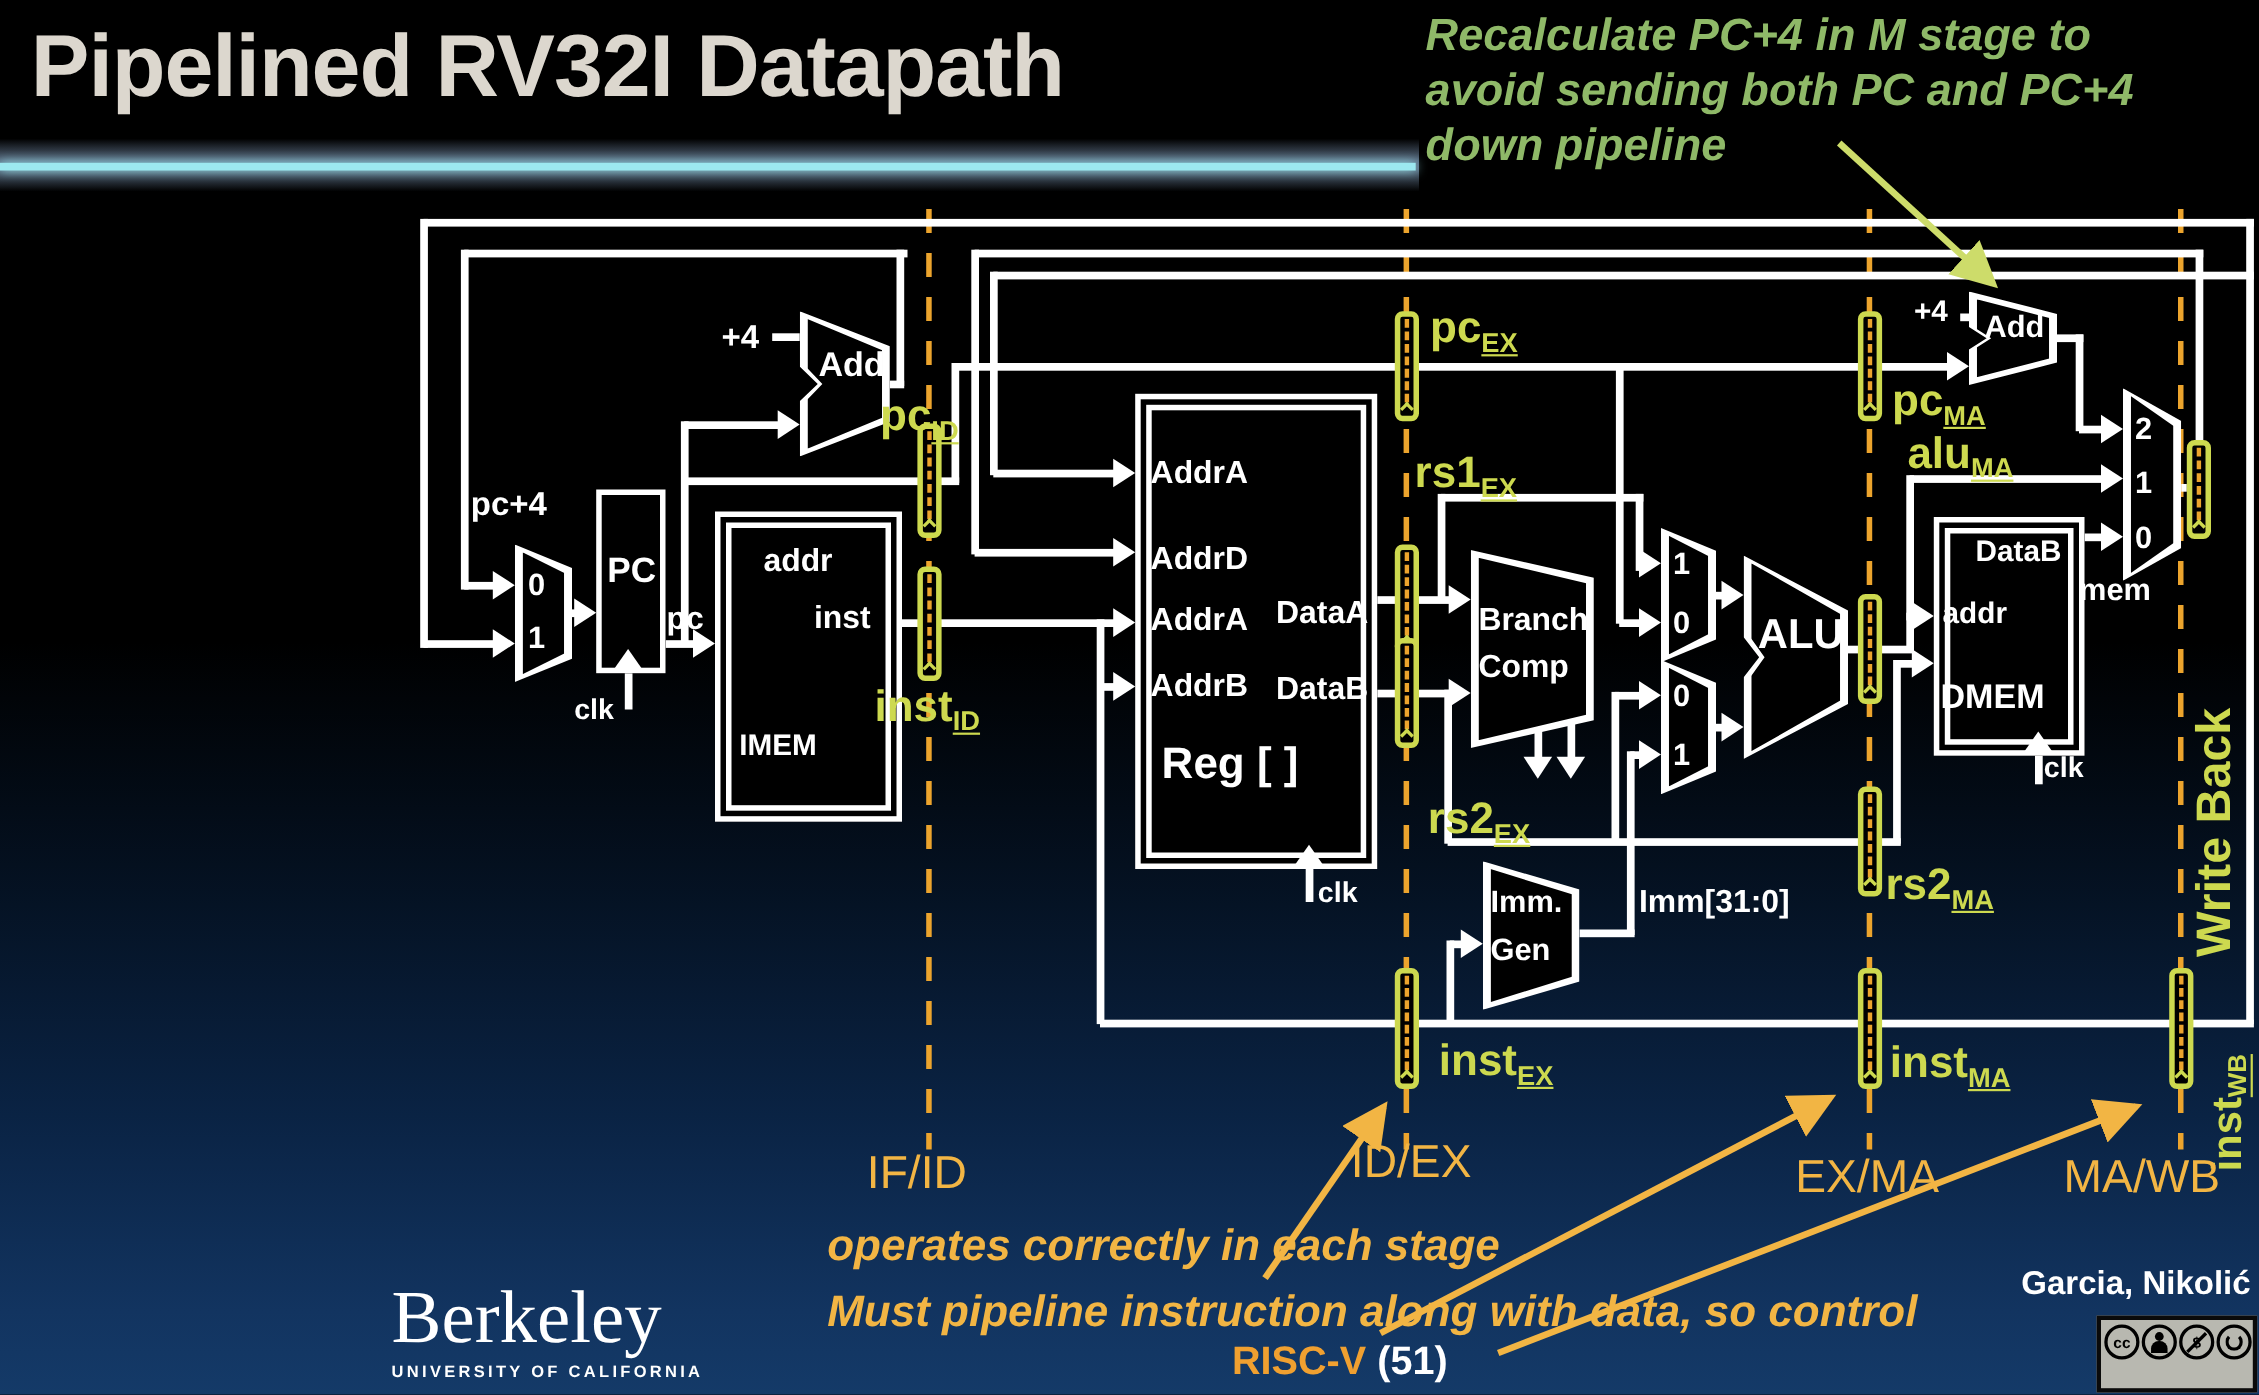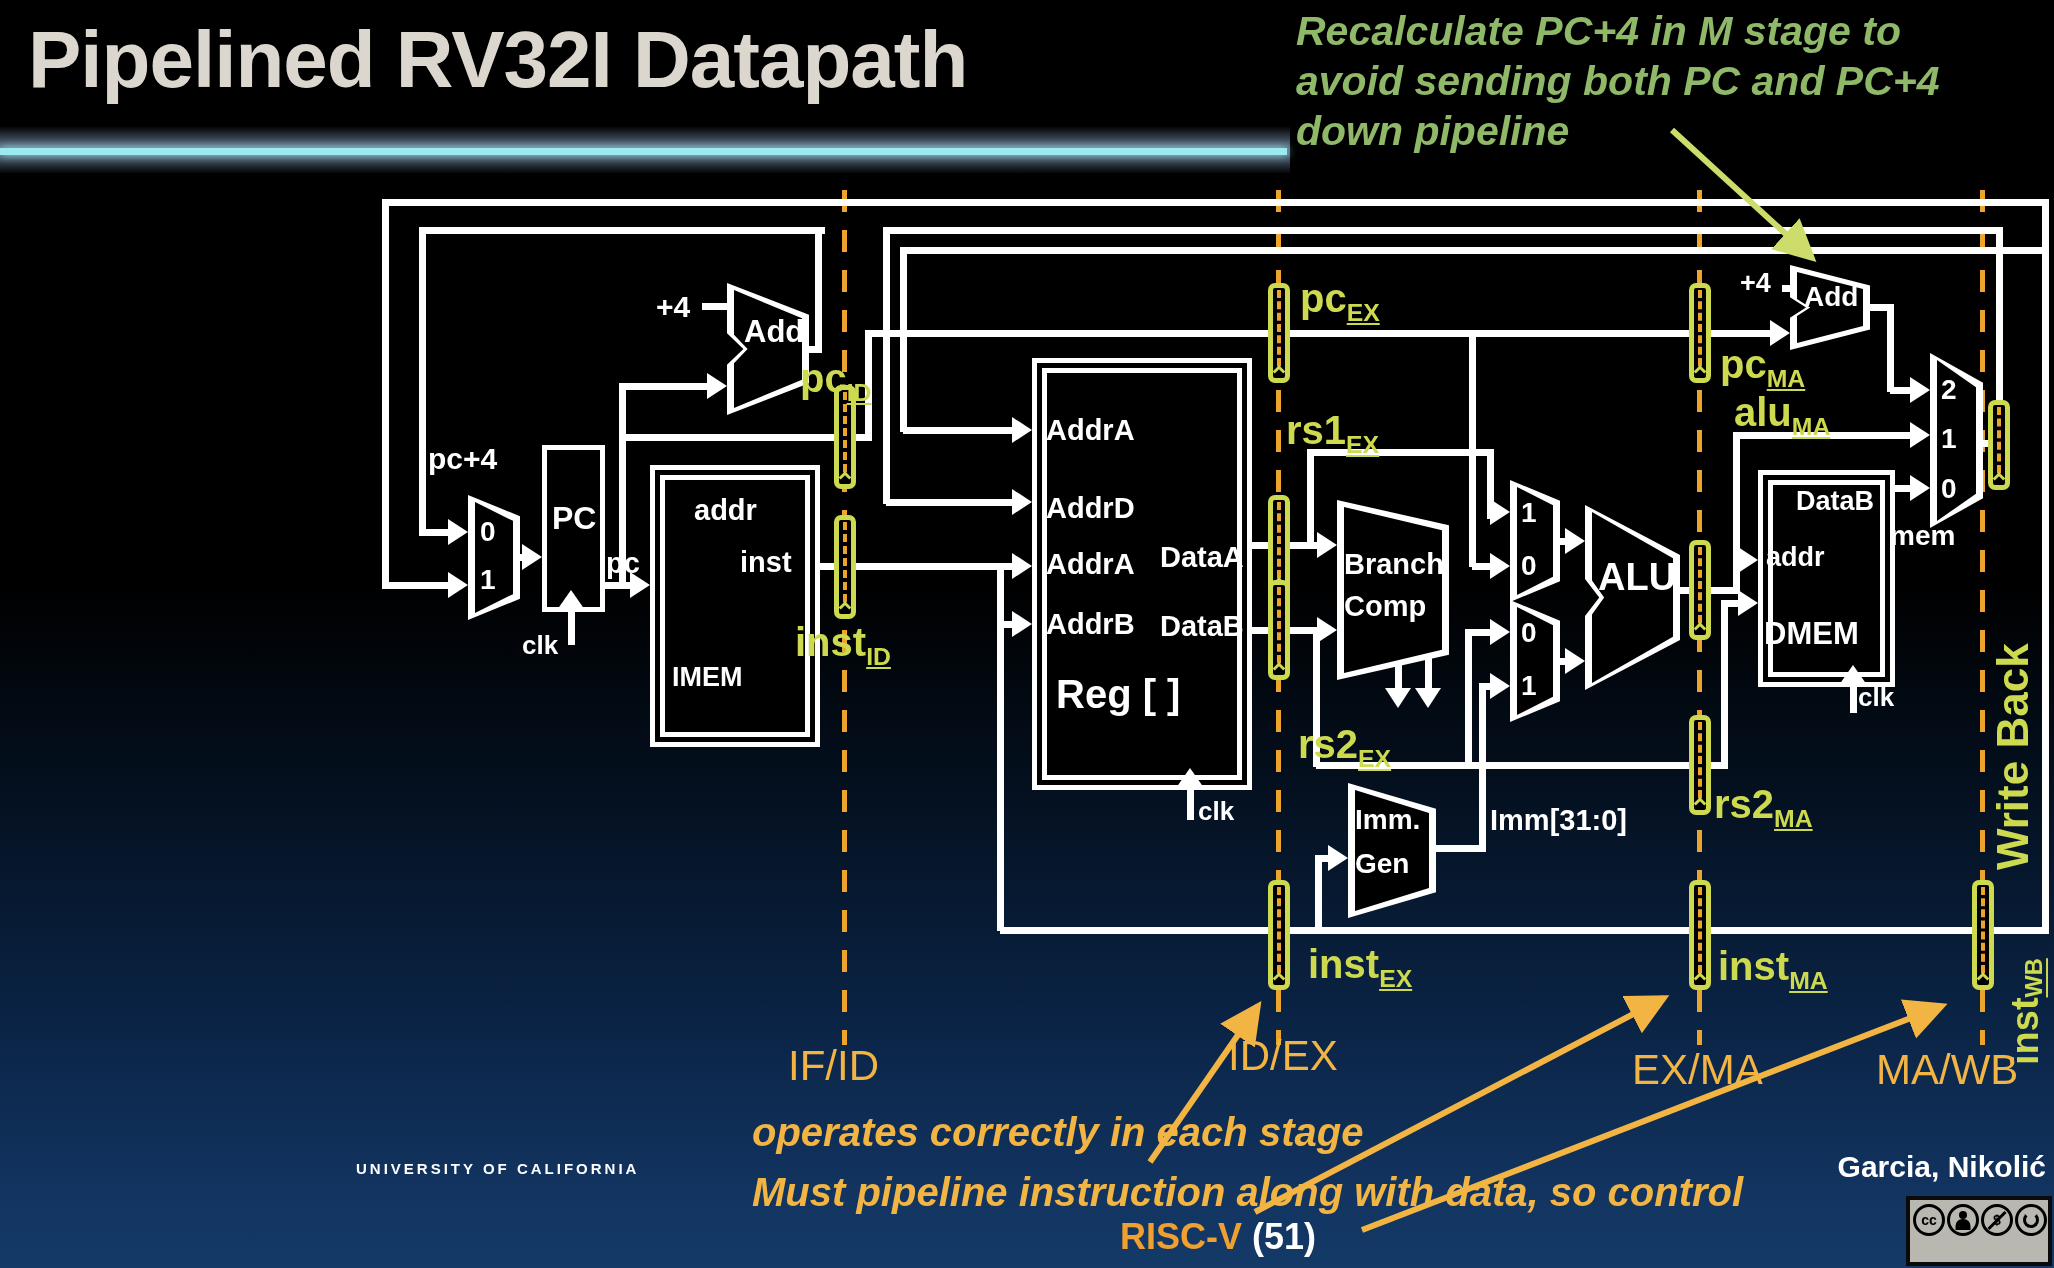--- a/index.html
+++ b/index.html
@@ -311,20 +311,21 @@
     <line x1="1255" y1="1212" x2="1664" y2="998" stroke="#f2b544" stroke-width="6" marker-end="url(#mo)"></line>
     <line x1="1362" y1="1230" x2="1942" y2="1006" stroke="#f2b544" stroke-width="6" marker-end="url(#mo)"></line>
   </svg>
 
   <div id="orangenote">
     <div>operates correctly in each stage</div>
     <div>Must pipeline instruction along with data, so control</div>
   </div>
 
   <div id="logo">
+    <div class="b">Berkeley</div>
     <div class="u">UNIVERSITY OF CALIFORNIA</div>
   </div>
   <div id="footer">
     <span class="course">RISC-V</span>
     <span class="page">(51)</span>
   </div>
   <div id="authors">Garcia, Nikolić</div>
 
   <div id="cc">
     <div class="row">

